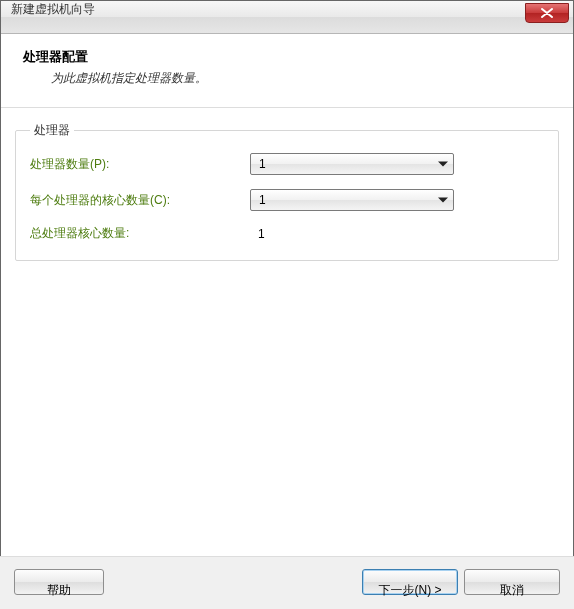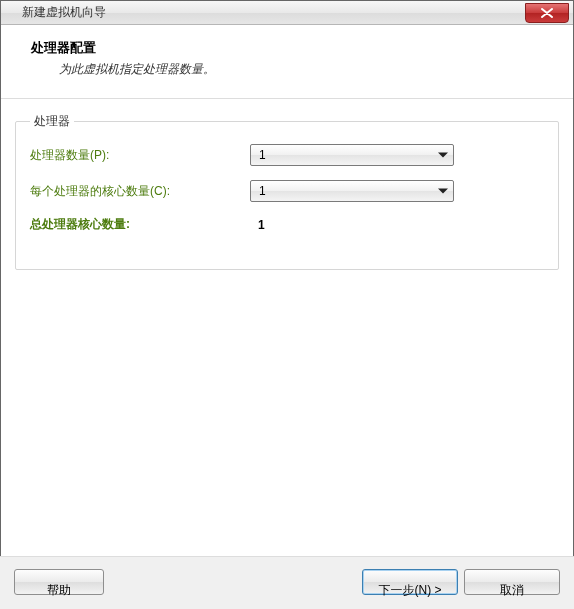--- a/index.html
+++ b/index.html
@@ -8,26 +8,25 @@
     font-family: "Microsoft YaHei", "SimSun", Tahoma, sans-serif;
     font-size: 12px;
     background: #fff;
     width: 574px;
     height: 609px;
     overflow: hidden;
     border: 1px solid #666;
   }
   
   .titlebar {
-    height: 24px;
+    height: 33px;
     background: linear-gradient(to bottom, #f7f7f7 0%, #e9e9e9 50%, #dcdcdc 51%, #e6e6e6 100%);
     border-bottom: 1px solid #b6b6b6;
     display: flex;
-    align-items: center;
-    padding: 0 0 0 21px;
+    padding: 0 0 0 10px;
     position: relative;
   }
   .titlebar .title {
     color: #333;
     font-size: 12px;
   }
   .close-btn {
     position: absolute;
     right: 4px;
     top: 2px;
@@ -37,21 +36,21 @@
     border: 1px solid #8a1f1f;
     border-radius: 0 0 4px 4px;
     display: flex;
     align-items: center;
     justify-content: center;
     cursor: pointer;
   }
   .close-btn svg { display: block; }
   
   .header {
-    padding: 14px 20px 20px 30px;
+    padding: 14px 20px 20px 22px;
     background: #fff;
     border-bottom: 1px solid #ddd;
   }
   .header-title {
     font-weight: bold;
     font-size: 13px;
     color: #000;
   }
   .header-sub {
     margin-top: 4px;
@@ -61,34 +60,34 @@
     font-style: italic;
   }
   
   .content {
     padding: 14px 14px 0 14px;
   }
   fieldset.group {
     border: 1px solid #d6d6d6;
     border-radius: 2px;
     margin: 0;
-    padding: 14px 14px 24px 14px;
+    padding: 14px 14px 6px 14px;
     background: #fff;
   }
   fieldset.group legend {
     padding: 0 4px;
     color: #333;
     font-size: 12px;
   }
   .row {
     display: flex;
     align-items: center;
     margin-bottom: 14px;
   }
-  .row:last-child { margin-bottom: 12px; font-weight: bold; }
+  .row:last-child { margin-bottom: 12px; }
   .row-label {
     width: 220px;
     color: #4d7c0f;
     font-size: 12px;
   }
   .row-value {
     flex: 0 0 auto;
   }
   .select-wrap {
     position: relative;

